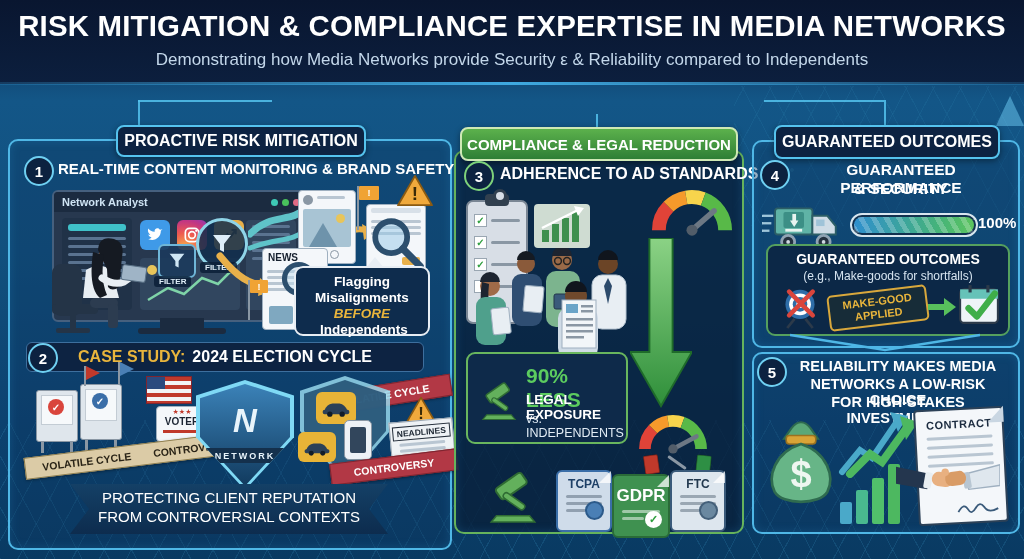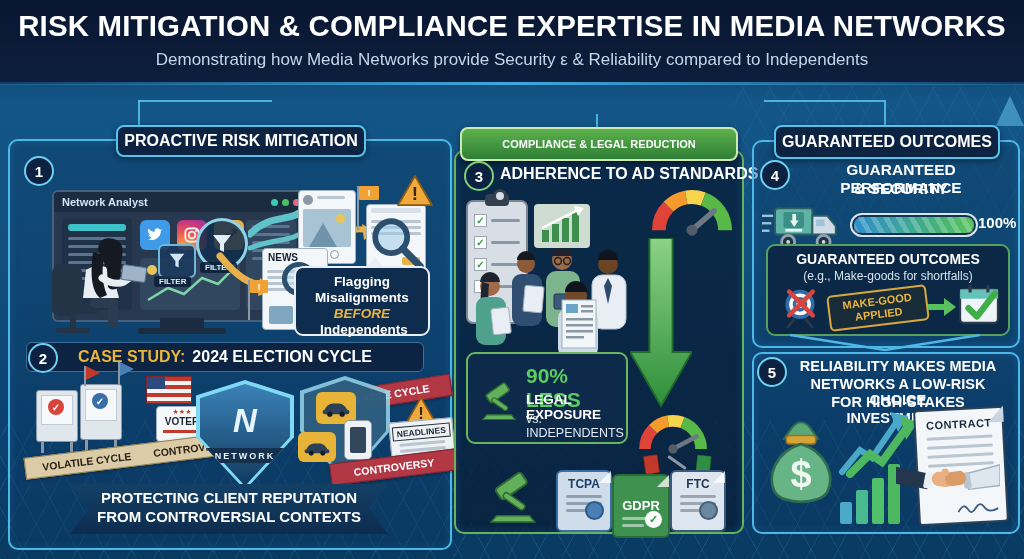--- a/index.html
+++ b/index.html
@@ -23,21 +23,21 @@
     border-radius:8px;display:flex;align-items:center;justify-content:center;
     font-size:16.5px;font-weight:800;box-shadow:0 0 8px rgba(80,190,240,.4);}
   .conn{background:#55c3ee;opacity:.85;}
   
   .panel{border:2px solid #4fb7e6;border-radius:10px;background:rgba(14,56,98,.38);
     box-shadow:0 0 10px rgba(40,140,200,.25) inset;}
   .panel.green{border-color:#66b35c;background:rgba(9,31,58,.8);}
   .hbadge{display:flex;align-items:center;justify-content:center;font-weight:800;font-size:16px;
     background:#0d2342;border:2px solid #55c3ee;border-radius:8px;white-space:nowrap;
     box-shadow:0 2px 6px rgba(0,0,0,.4);}
-  .hbadge.green{background:linear-gradient(180deg,#5cb14c,#2e7f35);border-color:#cfe9b5;font-size:11px;}
+  .hbadge.green{background:linear-gradient(180deg,#5cb14c,#2e7f35);border-color:#cfe9b5;font-size:15px;}
   .num{width:26px;height:26px;border-radius:50%;background:#0c2240;border:2px solid #6fd0f2;
     display:flex;align-items:center;justify-content:center;font-size:15px;font-weight:800;}
   .num.green{border-color:#7ed27b;}
   .itemtitle{font-weight:800;color:#fff;}
   
   .monitor{background:#27384f;border:2px solid #46607e;border-radius:6px;}
   .monitor .tbar{position:absolute;left:0;top:0;right:0;height:20px;background:#1b2b40;
     border-radius:4px 4px 0 0;display:flex;align-items:center;}
   .dot{width:7px;height:7px;border-radius:50%;margin-left:4px;}
   .mline{height:3px;background:#5a7390;border-radius:2px;margin:5px 6px;}
@@ -54,21 +54,21 @@
     border-left:9px solid transparent;border-right:9px solid transparent;border-bottom:11px solid #e8eef4;}
   .gold{color:#e9b53c;}
   .bar2{background:#0d2342;border:1px solid #3d6f9e;border-radius:6px;display:flex;
     align-items:center;justify-content:center;font-size:16px;font-weight:800;white-space:nowrap;}
   .strip{display:flex;align-items:center;justify-content:center;font-weight:800;white-space:nowrap;
     box-shadow:0 1px 3px rgba(0,0,0,.4);}
   .strip.tan{background:#dbcba6;color:#2a2417;border:1px solid #8a7a4a;font-size:10.5px;}
   .strip.red{background:#b23845;color:#fff;font-size:10.5px;border:1px solid #7e2530;}
   .shield{clip-path:polygon(50% 0%,100% 14%,100% 52%,50% 100%,0% 52%,0% 14%);}
   .ribbon{clip-path:polygon(0 0,100% 0,94% 50%,100% 100%,0 100%,6% 50%);
-    background:linear-gradient(180deg,#144066,#0d2c4e);text-align:center;font-weight:700;
+    background:linear-gradient(180deg,#144066,#0d2c4e);text-align:center;font-weight:400;
     font-size:15px;line-height:19px;padding-top:4px;filter:drop-shadow(0 0 3px rgba(90,190,240,.5));}
   .booth{position:absolute;background:#dfe6ec;border:1px solid #8a97a4;border-radius:3px;}
   .booth .inner{position:absolute;left:4px;top:4px;right:4px;height:55%;background:#f6f9fb;border:1px solid #c3ccd4;}
   .chk{position:absolute;border-radius:50%;color:#fff;font-weight:800;display:flex;align-items:center;justify-content:center;}
   .leg{position:absolute;width:3px;background:#8a97a4;}
   .doccard{position:absolute;border-radius:6px;font-weight:800;text-align:center;}
   .doccard .fold{position:absolute;right:-1px;top:-1px;width:0;height:0;
     border-left:12px solid transparent;border-bottom:12px solid rgba(255,255,255,.75);}
   .docline{height:3px;border-radius:2px;margin:4px 8px;background:rgba(30,50,70,.35);}
   .seal{position:absolute;border-radius:50%;}
@@ -101,20 +101,21 @@
   <div class="abs conn" style="left:138px;top:100px;width:134px;height:2px;"></div>
   <div class="abs conn" style="left:138px;top:100px;width:2px;height:40px;"></div>
   <div class="abs conn" style="left:596px;top:114px;width:2px;height:15px;"></div>
   <div class="abs conn" style="left:764px;top:100px;width:120px;height:2px;"></div>
   <div class="abs conn" style="left:884px;top:100px;width:2px;height:28px;"></div>
 
   <div class="abs panel" style="left:8px;top:139px;width:440px;height:407px;"></div>
   <div class="abs hbadge" style="left:116px;top:125px;width:246px;height:28px;">PROACTIVE RISK MITIGATION</div>
 
   <div class="abs num" style="left:24px;top:156px;">1</div>
+  <div class="abs itemtitle" style="left:58px;top:160px;width:386px;font-size:15px;white-space:nowrap;">REAL-TIME CONTENT MONITORING &amp; BRAND SAFETY</div>
 
   <div class="abs monitor" style="left:52px;top:190px;width:252px;height:128px;">
     <div class="tbar">
       <span style="font-size:11px;font-weight:800;color:#cfe4f4;margin-left:8px;">Network Analyst</span>
       <span style="flex:1"></span>
       <span class="dot" style="background:#3ec9b6;"></span>
       <span class="dot" style="background:#49c25c;"></span>
       <span class="dot" style="background:#e06a84;margin-right:6px;"></span>
     </div>
     <div style="position:absolute;left:8px;top:26px;width:70px;height:92px;background:#203248;border-radius:4px;">
@@ -501,21 +502,21 @@
   <div class="abs doccard" style="left:556px;top:470px;width:52px;height:58px;background:#cfdcea;border:2px solid #3a6ea8;">
     <div class="fold"></div>
     <div style="font-size:12px;color:#1d3f66;margin-top:5px;">TCPA</div>
     <div class="docline"></div>
       <div class="docline"></div>
       <div class="docline" style="margin-right:24px;"></div>
     <div class="seal" style="right:6px;bottom:10px;width:15px;height:15px;background:#4a7fb5;border:2px solid #2c5a8a;"></div>
   </div>
   <div class="abs doccard" style="left:612px;top:474px;width:54px;height:60px;background:#3f9150;border:2px solid #2a6b38;">
     <div class="fold"></div>
-    <div style="font-size:13px;color:#fff;margin-top:22px;">GDPR</div>
+    <div style="font-size:17px;color:#fff;margin-top:10px;">GDPR</div>
     <div class="docline" style="background:rgba(255,255,255,.5);"></div>
       <div class="docline" style="background:rgba(255,255,255,.5);margin-right:24px;"></div>
     <div class="seal" style="right:6px;bottom:8px;width:17px;height:17px;background:#fff;color:#2e9e3e;font-size:11px;font-weight:800;line-height:17px;text-align:center;"><span>✓</span></div>
   </div>
   <div class="abs doccard" style="left:670px;top:470px;width:52px;height:58px;background:#dde6ee;border:2px solid #3a5a7a;">
     <div class="fold"></div>
     <div style="font-size:12px;color:#22384e;margin-top:5px;">FTC</div>
     <div class="docline"></div>
       <div class="docline"></div>
       <div class="docline" style="margin-right:24px;"></div>

